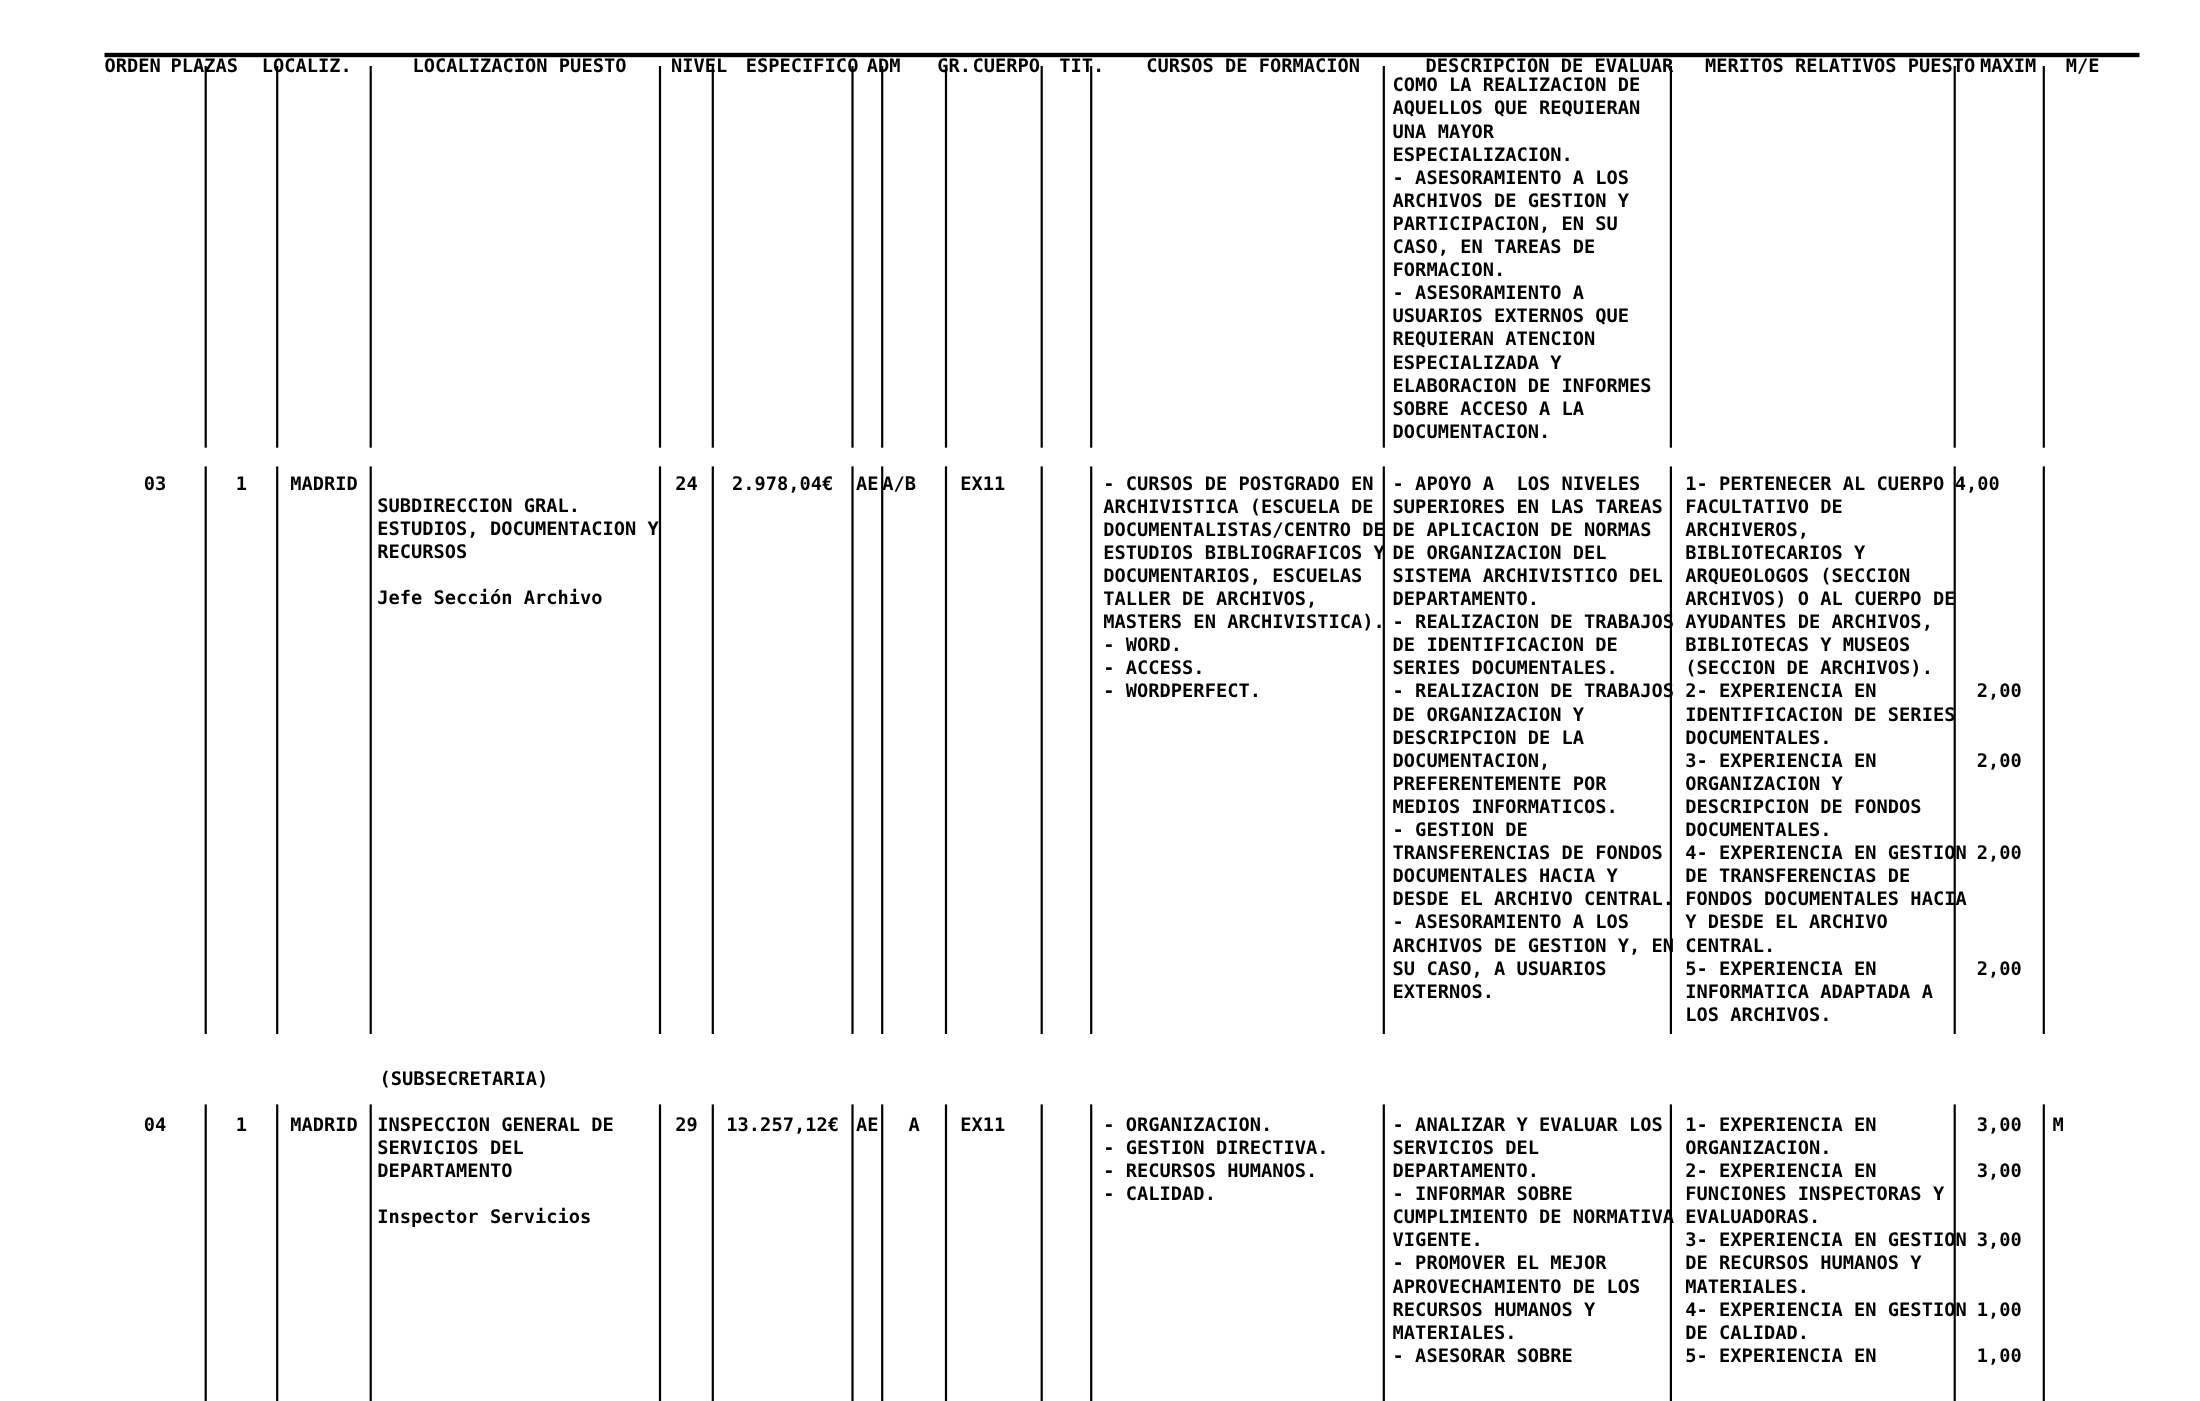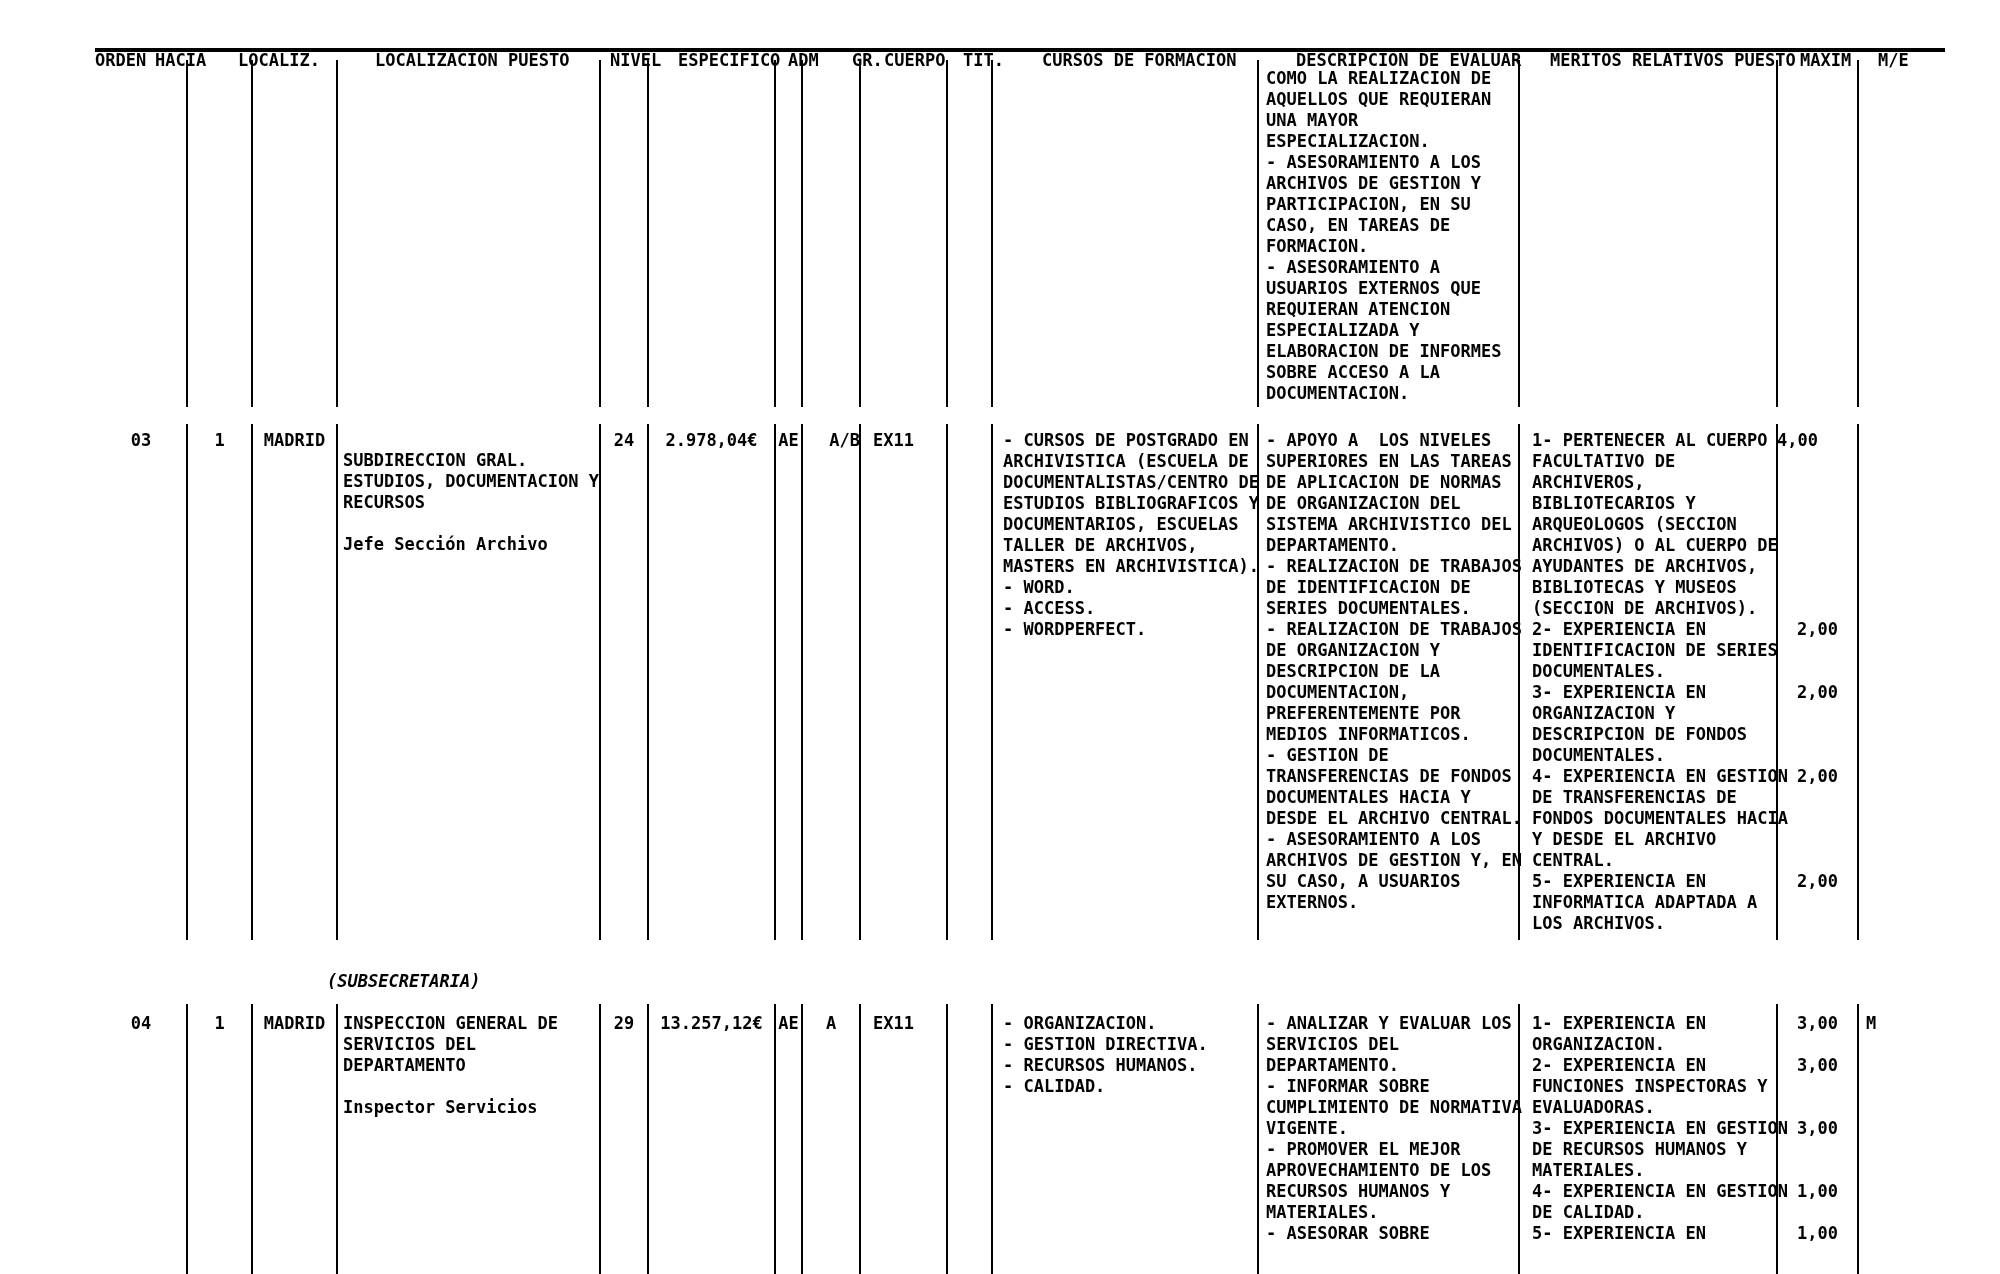--- a/index.html
+++ b/index.html
@@ -15,29 +15,29 @@
     font:bold 17px/21px "DejaVu Sans Mono","Liberation Mono",monospace;
     color:#000;
     white-space:pre;
   }
   .hdr{position:absolute;top:17px;margin-top:33px;}
   .divider{position:absolute;width:2px;background:#000;}
   .cell{position:absolute;}
   .cell .ln{height:21px;}
   .sparse{position:absolute;height:21px;}
   #rule{position:absolute;left:95px;top:48px;width:1850px;height:4px;background:#000;}
-  #subheading{position:absolute;left:327px;top:971px;font-style:italic;}
+  #subheading{position:absolute;left:345px;top:971px;}
 </style>
 </head>
 <body>
 
 <div id="page">
 
   <span class="t hdr" style="left:95px">ORDEN</span>
-  <span class="t hdr" style="left:155px">HACIA</span>
+  <span class="t hdr" style="left:155px">PLAZAS</span>
   <span class="t hdr" style="left:238px">LOCALIZ.</span>
   <span class="t hdr" style="left:375px">LOCALIZACION PUESTO</span>
   <span class="t hdr" style="left:610px">NIVEL</span>
   <span class="t hdr" style="left:678px">ESPECIFICO</span>
   <span class="t hdr" style="left:788px">ADM</span>
   <span class="t hdr" style="left:852px">GR.</span>
   <span class="t hdr" style="left:884px">CUERPO</span>
   <span class="t hdr" style="left:963px">TIT.</span>
   <span class="t hdr" style="left:1042px">CURSOS DE FORMACION</span>
   <span class="t hdr" style="left:1296px">DESCRIPCION DE EVALUAR</span>
@@ -82,21 +82,21 @@
         <div class="divider" style="left: 1518px; top: 424px; height: 516px;"></div>
         <div class="divider" style="left: 1776px; top: 424px; height: 516px;"></div>
         <div class="divider" style="left: 1857px; top: 424px; height: 516px;"></div>
         <div class="cell t" style="top: 430px; left: 95px; width: 92px; text-align: center;"><div class="ln">03</div></div>
         <div class="cell t" style="top: 430px; left: 187px; width: 65px; text-align: center;"><div class="ln">1</div></div>
         <div class="cell t" style="top: 430px; left: 252px; width: 85px; text-align: center;"><div class="ln">MADRID</div></div>
         <div class="cell t" style="top: 430px; left: 343px; margin-top: 20px;"><div class="ln">SUBDIRECCION GRAL.</div><div class="ln">ESTUDIOS, DOCUMENTACION Y</div><div class="ln">RECURSOS</div><div class="ln">&nbsp;</div><div class="ln">Jefe Sección Archivo</div></div>
         <div class="cell t" style="top: 430px; left: 600px; width: 48px; text-align: center;"><div class="ln">24</div></div>
         <div class="cell t" style="top: 430px; left: 648px; width: 127px; text-align: center;"><div class="ln">2.978,04€</div></div>
         <div class="cell t" style="top: 430px; left: 775px; width: 27px; text-align: center;"><div class="ln">AE</div></div>
-        <div class="cell t" style="top: 430px; left: 802px; width: 58px; text-align: right;"><div class="ln">A/B</div></div>
+        <div class="cell t" style="top: 430px; left: 802px; width: 58px; text-align: left;"><div class="ln">A/B</div></div>
         <div class="cell t" style="top: 430px; left: 873px;"><div class="ln">EX11</div></div>
         <div class="cell t" style="top: 430px; left: 1003px;"><div class="ln">- CURSOS DE POSTGRADO EN</div><div class="ln">ARCHIVISTICA (ESCUELA DE</div><div class="ln">DOCUMENTALISTAS/CENTRO DE</div><div class="ln">ESTUDIOS BIBLIOGRAFICOS Y</div><div class="ln">DOCUMENTARIOS, ESCUELAS</div><div class="ln">TALLER DE ARCHIVOS,</div><div class="ln">MASTERS EN ARCHIVISTICA).</div><div class="ln">- WORD.</div><div class="ln">- ACCESS.</div><div class="ln">- WORDPERFECT.</div></div>
         <div class="cell t" style="top: 430px; left: 1266px;"><div class="ln">- APOYO A  LOS NIVELES</div><div class="ln">SUPERIORES EN LAS TAREAS</div><div class="ln">DE APLICACION DE NORMAS</div><div class="ln">DE ORGANIZACION DEL</div><div class="ln">SISTEMA ARCHIVISTICO DEL</div><div class="ln">DEPARTAMENTO.</div><div class="ln">- REALIZACION DE TRABAJOS</div><div class="ln">DE IDENTIFICACION DE</div><div class="ln">SERIES DOCUMENTALES.</div><div class="ln">- REALIZACION DE TRABAJOS</div><div class="ln">DE ORGANIZACION Y</div><div class="ln">DESCRIPCION DE LA</div><div class="ln">DOCUMENTACION,</div><div class="ln">PREFERENTEMENTE POR</div><div class="ln">MEDIOS INFORMATICOS.</div><div class="ln">- GESTION DE</div><div class="ln">TRANSFERENCIAS DE FONDOS</div><div class="ln">DOCUMENTALES HACIA Y</div><div class="ln">DESDE EL ARCHIVO CENTRAL.</div><div class="ln">- ASESORAMIENTO A LOS</div><div class="ln">ARCHIVOS DE GESTION Y, EN</div><div class="ln">SU CASO, A USUARIOS</div><div class="ln">EXTERNOS.</div></div>
         <div class="cell t" style="top: 430px; left: 1532px;"><div class="ln">1- PERTENECER AL CUERPO</div><div class="ln">FACULTATIVO DE</div><div class="ln">ARCHIVEROS,</div><div class="ln">BIBLIOTECARIOS Y</div><div class="ln">ARQUEOLOGOS (SECCION</div><div class="ln">ARCHIVOS) O AL CUERPO DE</div><div class="ln">AYUDANTES DE ARCHIVOS,</div><div class="ln">BIBLIOTECAS Y MUSEOS</div><div class="ln">(SECCION DE ARCHIVOS).</div><div class="ln">2- EXPERIENCIA EN</div><div class="ln">IDENTIFICACION DE SERIES</div><div class="ln">DOCUMENTALES.</div><div class="ln">3- EXPERIENCIA EN</div><div class="ln">ORGANIZACION Y</div><div class="ln">DESCRIPCION DE FONDOS</div><div class="ln">DOCUMENTALES.</div><div class="ln">4- EXPERIENCIA EN GESTION</div><div class="ln">DE TRANSFERENCIAS DE</div><div class="ln">FONDOS DOCUMENTALES HACIA</div><div class="ln">Y DESDE EL ARCHIVO</div><div class="ln">CENTRAL.</div><div class="ln">5- EXPERIENCIA EN</div><div class="ln">INFORMATICA ADAPTADA A</div><div class="ln">LOS ARCHIVOS.</div></div>
         <div class="sparse t" style="top: 430px; left: 1777px; width: 81px; ">4,00</div>
         <div class="sparse t" style="top: 619px; left: 1777px; width: 81px; text-align: center;">2,00</div>
         <div class="sparse t" style="top: 682px; left: 1777px; width: 81px; text-align: center;">2,00</div>
         <div class="sparse t" style="top: 766px; left: 1777px; width: 81px; text-align: center;">2,00</div>
         <div class="sparse t" style="top: 871px; left: 1777px; width: 81px; text-align: center;">2,00</div>
       </div>

